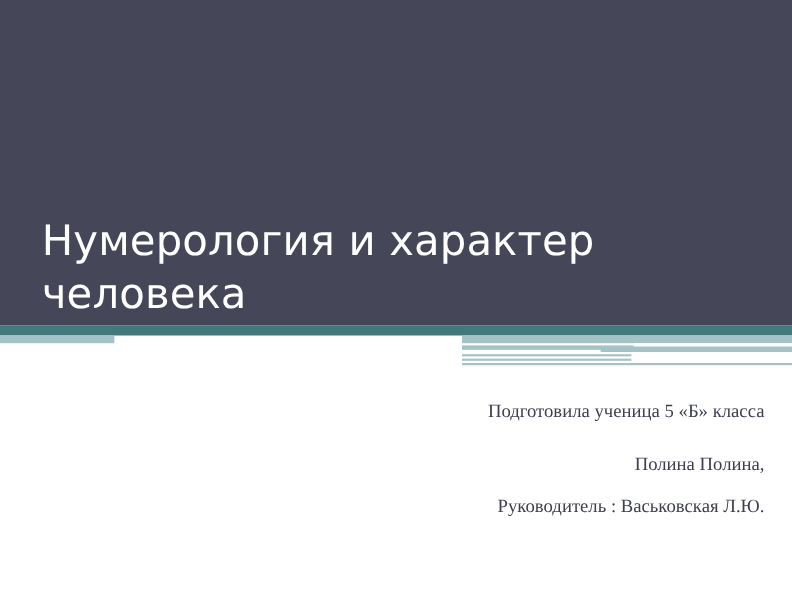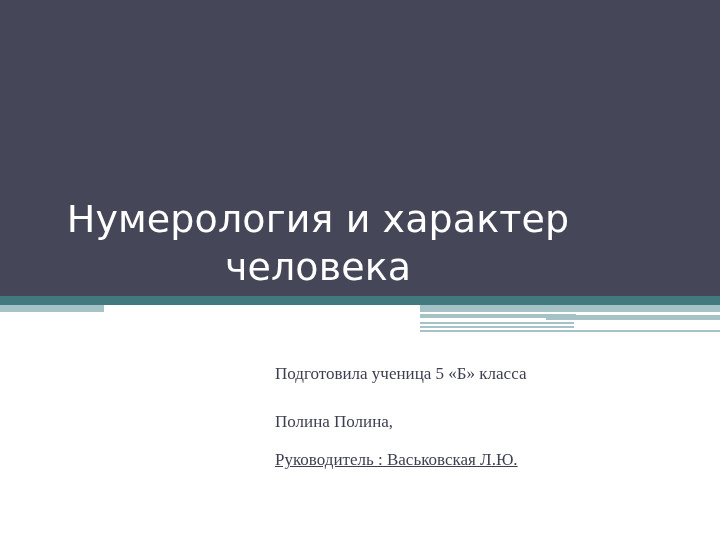--- a/index.html
+++ b/index.html
@@ -48,21 +48,20 @@
     top: 196px;
     width: 560px;
     margin: 0;
     font-family: "DejaVu Sans", sans-serif;
     font-size: 38px;
     font-weight: 400;
     line-height: 1.26;
     color: #ffffff;
     letter-spacing: 0.1px;
     white-space: pre-wrap;
-    text-align: center;
   }
 
   
   #band-group {
     position: absolute;
     left: 0;
     top: 296px;
     width: 720px;
     height: 36px;
     z-index: 3;
@@ -137,33 +136,32 @@
   .hairline.l1 { left: 420px; top: 26px; width: 154px; }
   .hairline.l2 { left: 420px; top: 30px; width: 154px; }
   .hairline.l3 { left: 420px; top: 34px; width: 300px; }
 
   
   #subtitle-block {
     position: absolute;
     right: 25px;
     top: 362px;
     width: 420px;
-    text-align: left;
+    text-align: right;
     z-index: 4;
   }
   #subtitle-block p {
     margin: 0;
     font-family: "Liberation Serif", "DejaVu Serif", serif;
     font-size: 17px;
     line-height: 1.42;
     color: #3d3f51;
   }
   #subtitle-para-2 {
     margin-top: 14px !important;
-    text-decoration: underline;
   }
 </style>
 </head>
 <body>
 
 <div id="slide">
 
   <div id="header-panel"></div>
 
   <div id="title-clip">

